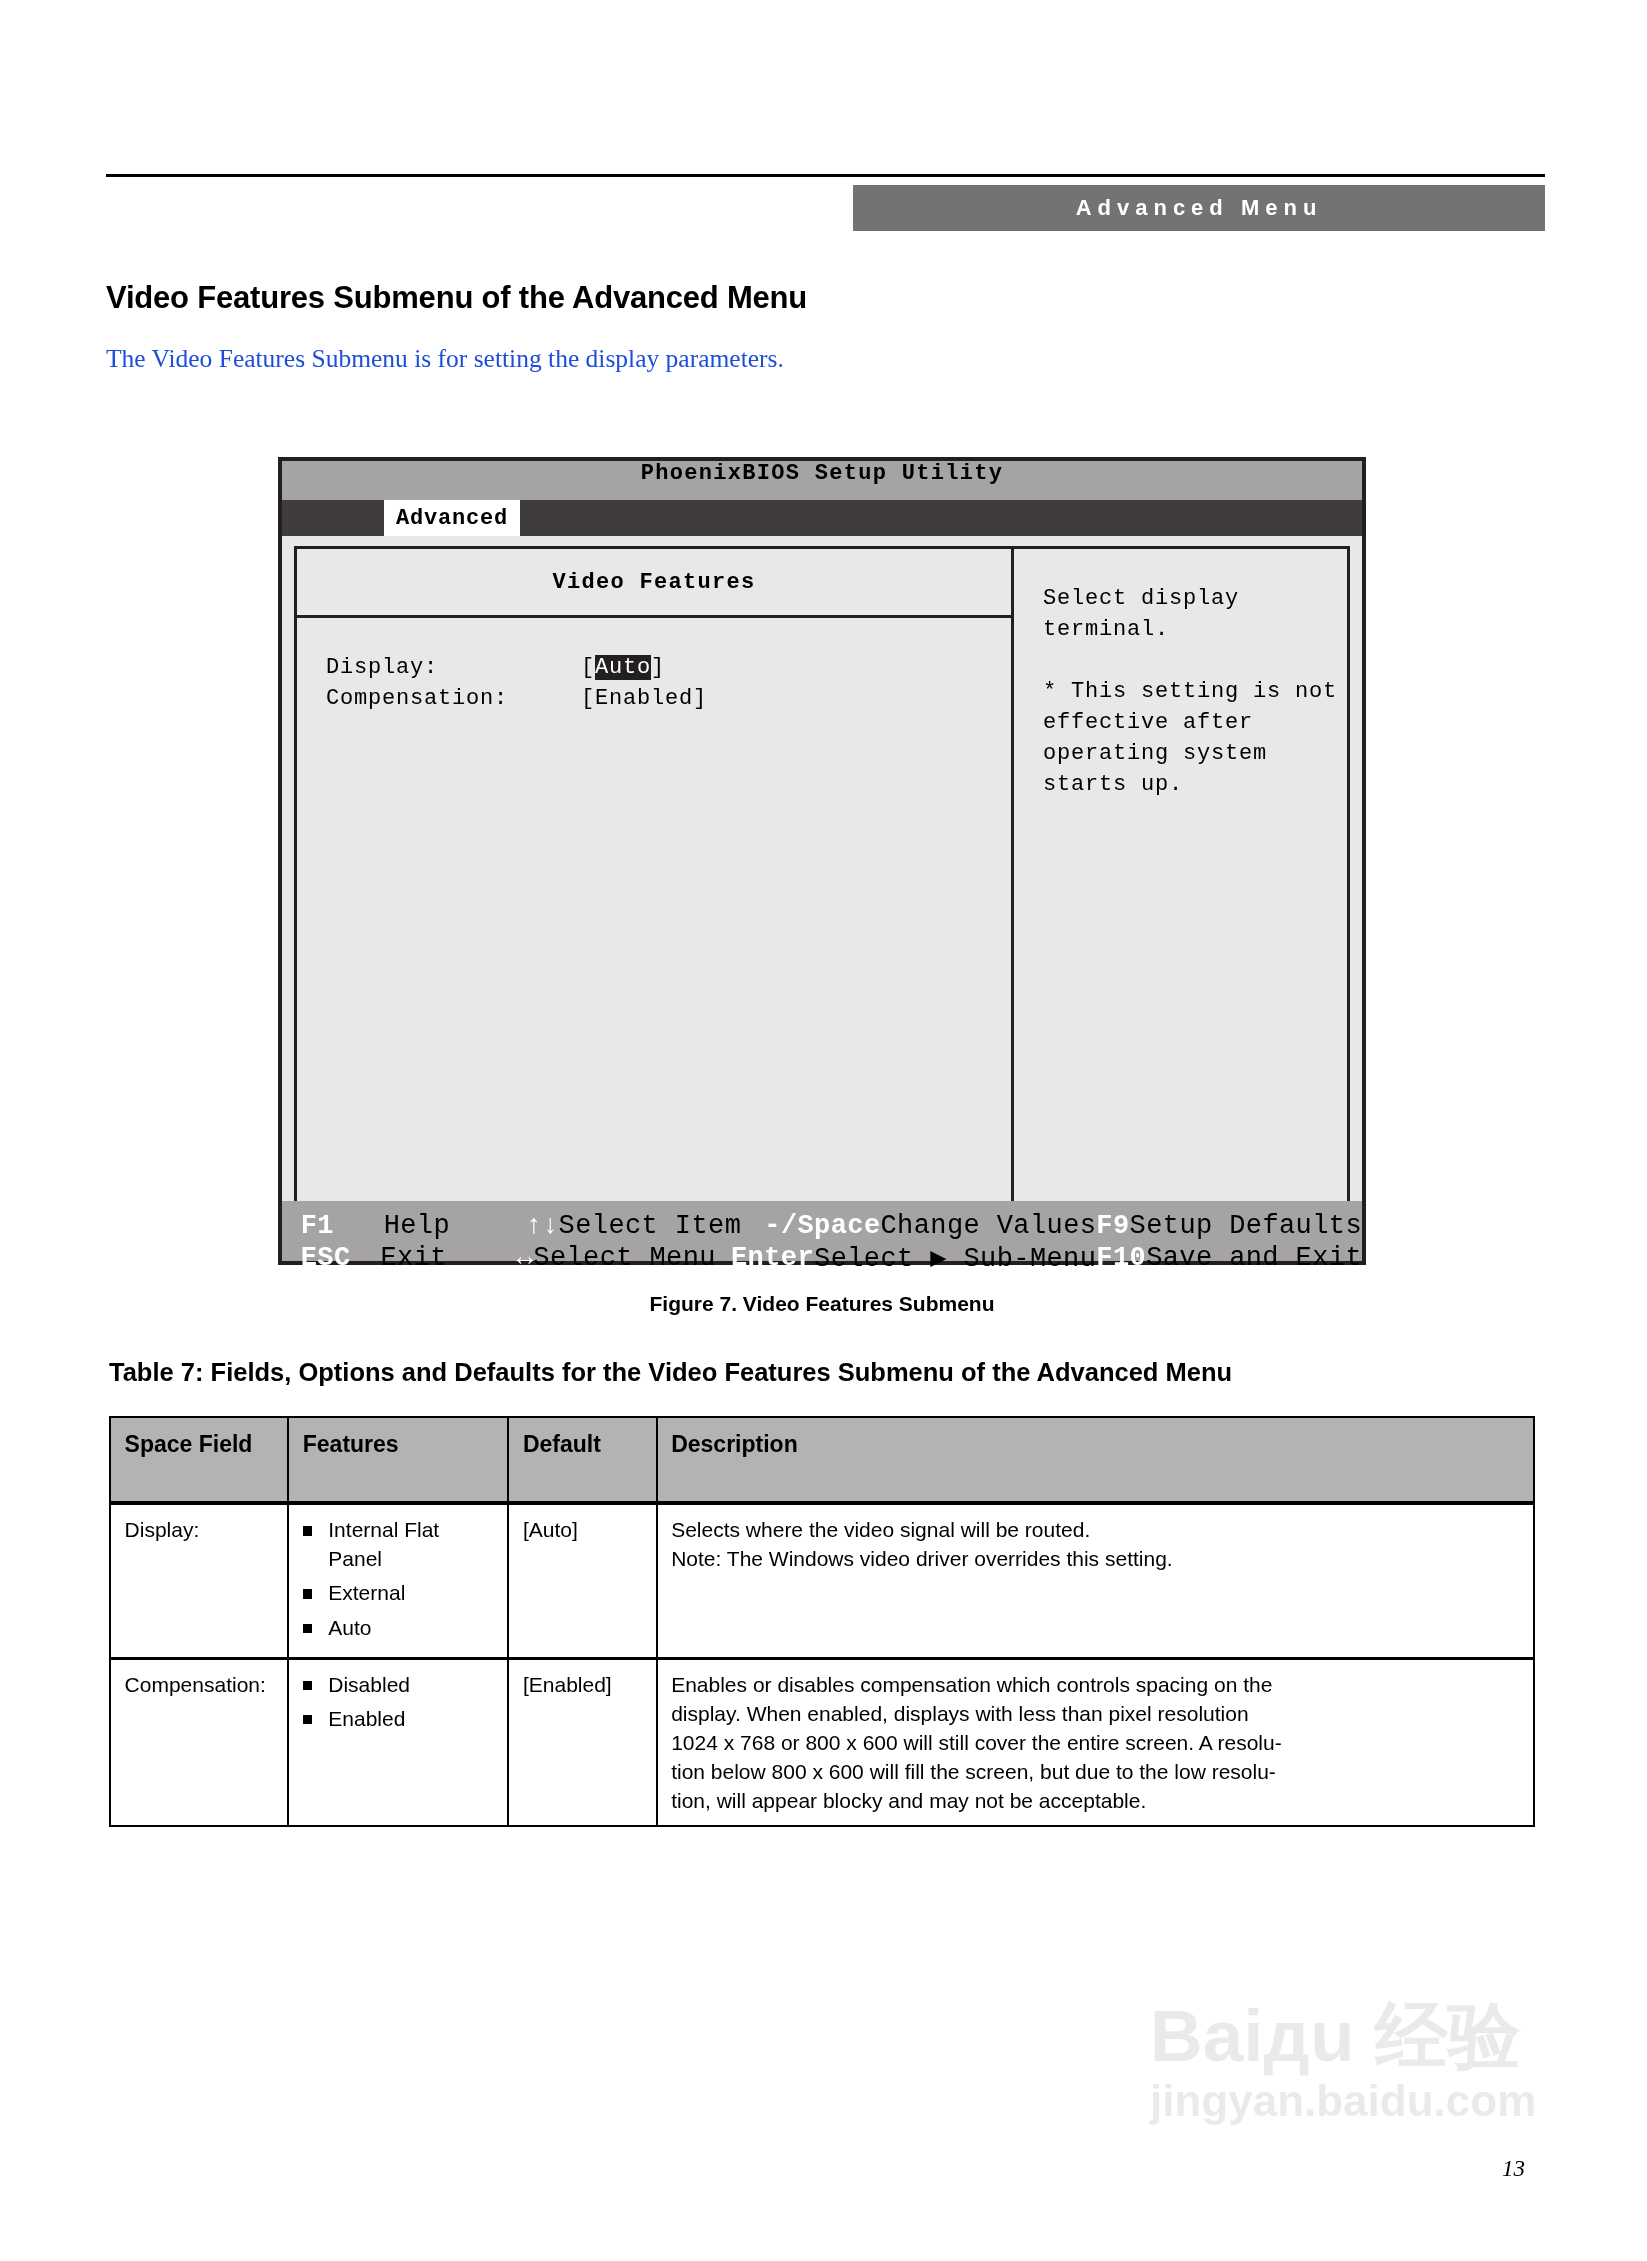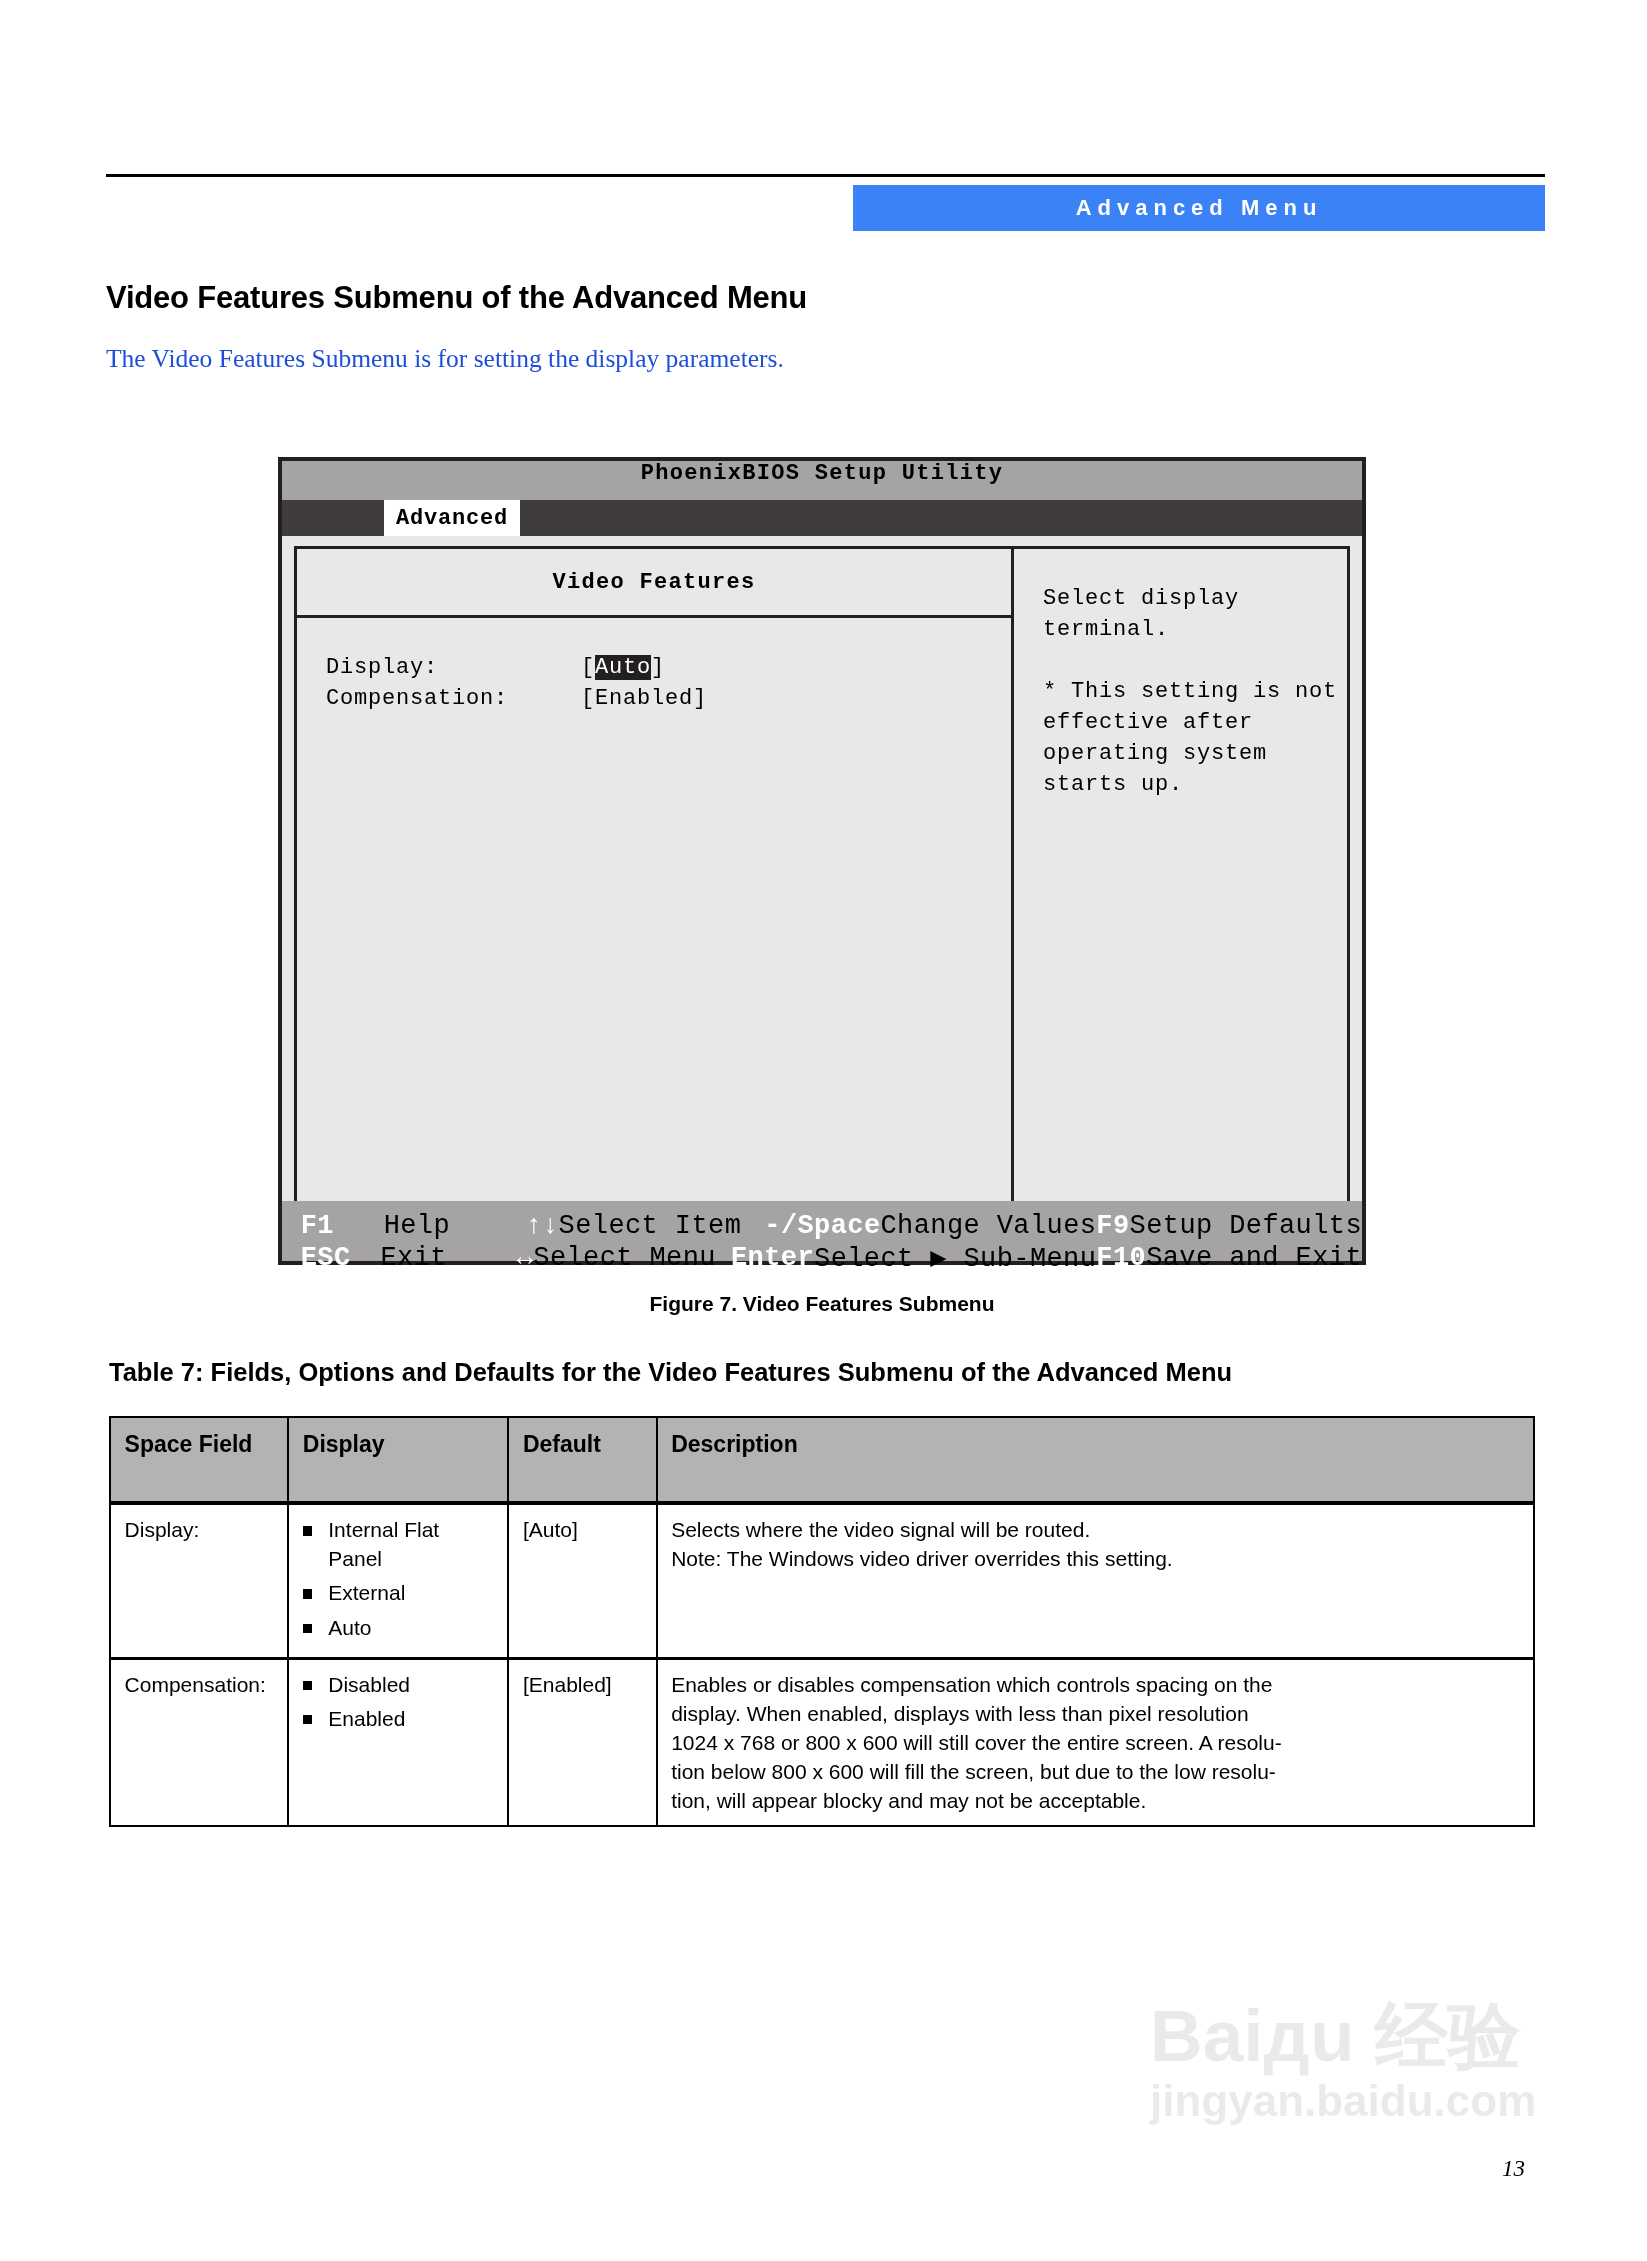--- a/index.html
+++ b/index.html
@@ -6,21 +6,21 @@
   body{
     width:1648px;height:2261px;position:relative;background:#ffffff;
     font-family:"Liberation Sans",sans-serif;color:#000;
     -webkit-font-smoothing:antialiased;
   }
   .abs{position:absolute;}
 
   
   #top-rule{left:106px;top:174px;width:1439px;height:2.5px;background:#000;}
   #header-bar{
-    left:853px;top:185px;width:692px;height:46px;background:#3b82f6;
+    left:853px;top:185px;width:692px;height:46px;background:#737373;
     display:flex;align-items:center;justify-content:center;
   }
   #header-bar .txt{
     color:#fff;font-size:22px;font-weight:700;letter-spacing:6px;
     font-family:"Liberation Sans",sans-serif;
   }
 
   
   #section-heading{
     left:106px;top:280px;width:1188px;
@@ -230,21 +230,21 @@
 </div>
 
 <div class="abs" id="figure-caption">Figure 7.  Video Features Submenu</div>
 
 <div class="abs" id="table-title">Table 7: Fields, Options and Defaults for the Video Features Submenu of the Advanced Menu</div>
 
 <table class="abs" id="table7">
   <thead>
     <tr>
       <th class="c-field">Space Field</th>
-      <th class="c-options">Display</th>
+      <th class="c-options">Features</th>
       <th class="c-default">Default</th>
       <th>Description</th>
     </tr>
   </thead>
   <tbody>
     <tr>
       <td class="c-field">Display:</td>
       <td class="c-options">
         <ul class="opt-list">
           <li><span class="bullet"></span><span>Internal Flat Panel</span></li>

